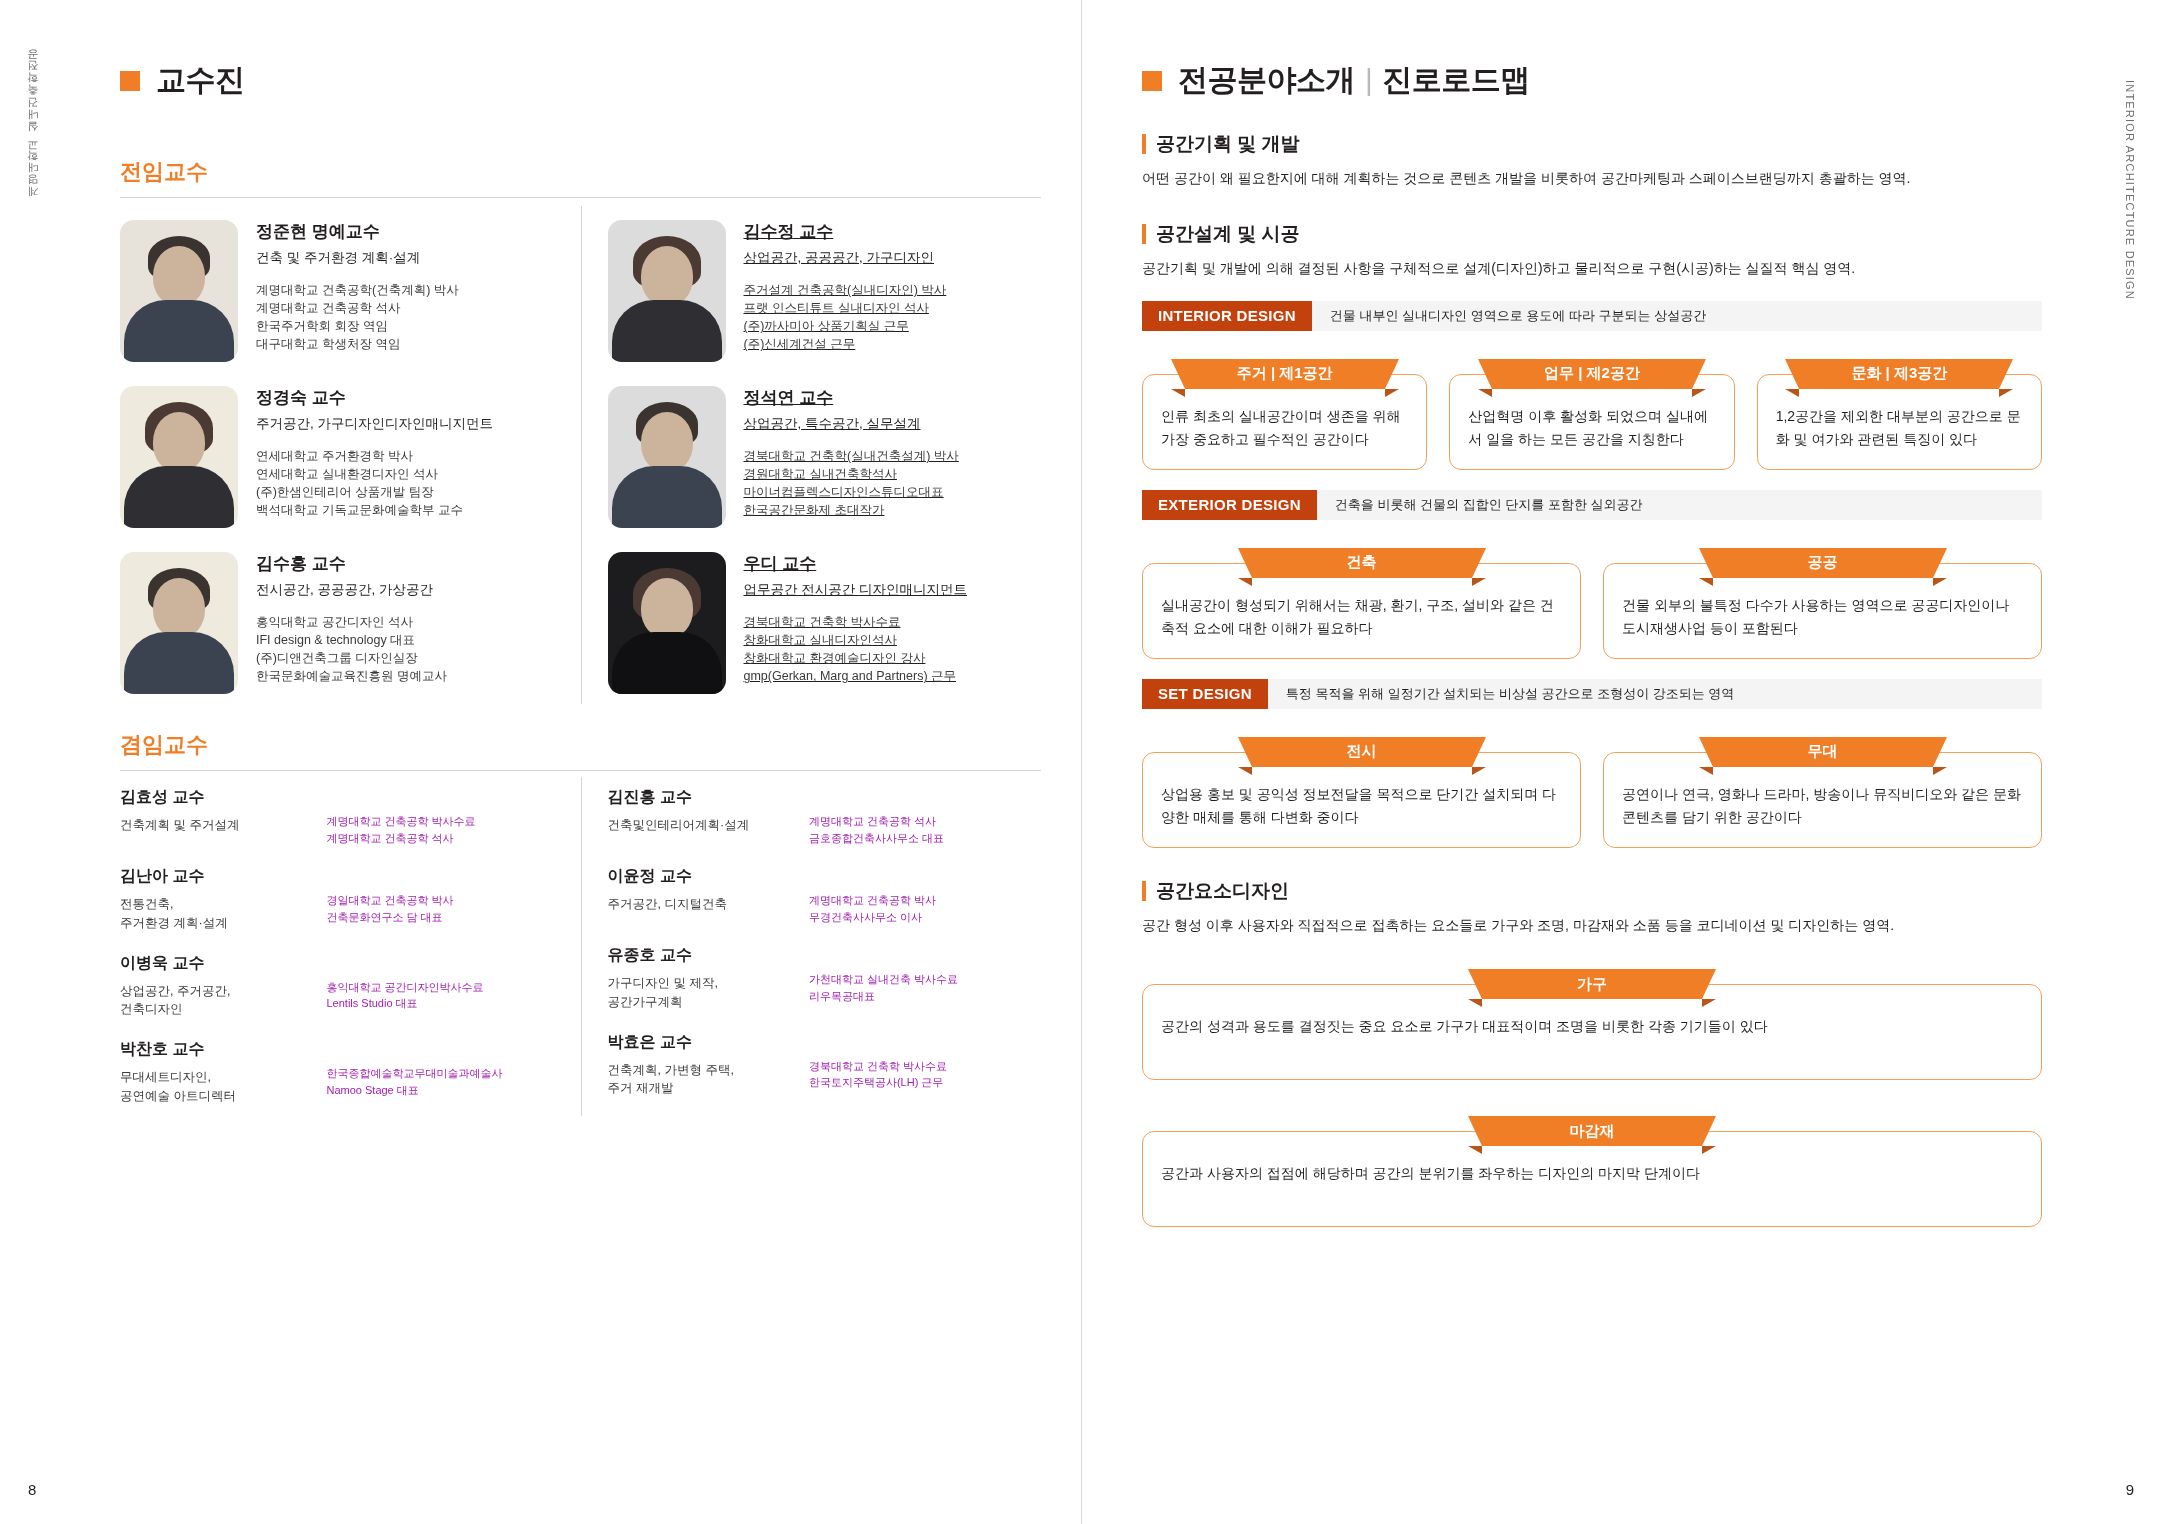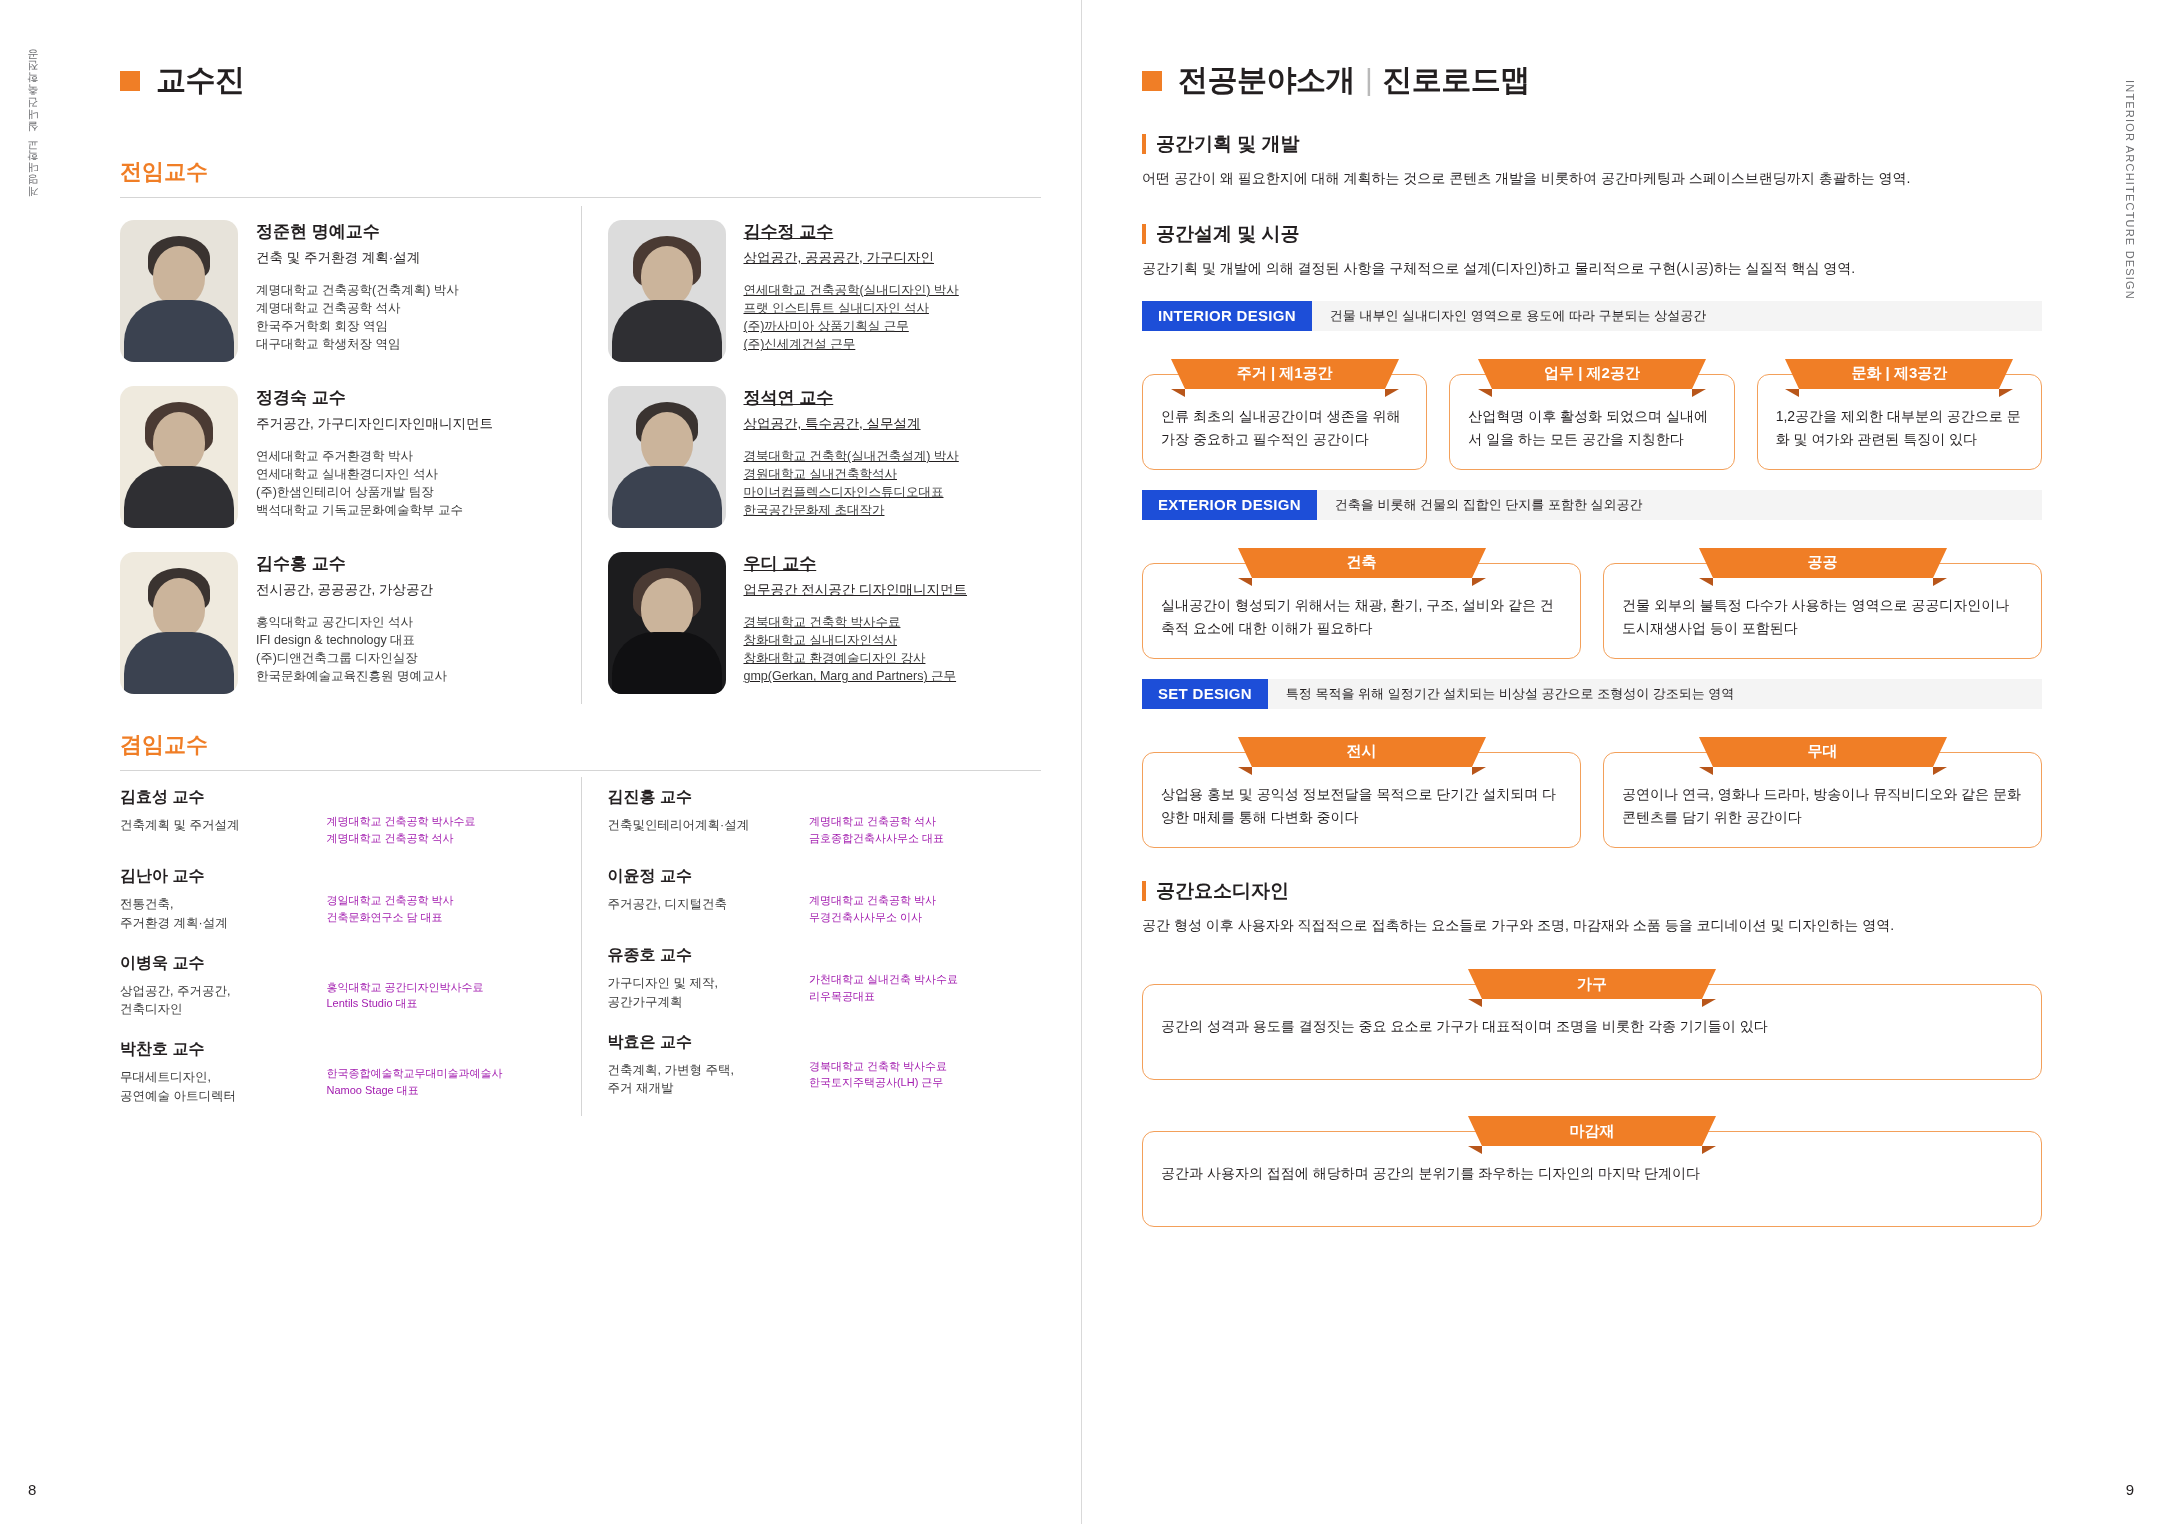--- a/index.html
+++ b/index.html
@@ -160,21 +160,21 @@
     margin: 4px 0 6px 0;
   }
 
   .cat-bar {
     display:flex; align-items:center; gap: 18px;
     background:#f4f4f4;
     margin-top: 20px;
     height: 30px;
   }
   .cat-bar .label {
-    background:#1d4ed8; color:#fff; font-weight:bold;
+    background:#c2410c; color:#fff; font-weight:bold;
     font-size: 15px; letter-spacing:0.3px;
     padding: 0 16px; height:30px; line-height:30px;
     white-space: nowrap;
   }
   .cat-bar .note { font-size: 13px; color:#231f20; }
 
   .cards { display:flex; gap: 22px; margin-top: 14px; }
   .card { flex:1 1 0; position:relative; padding-top: 14px;}
   .ribbon {
     position: relative;
@@ -303,21 +303,21 @@
           <div class="prof">
             <div class="photo grey-bg f">
                 <div class="hair"></div>
                 <div class="head"></div>
                 <div class="body"></div>
               </div>
             <div class="prof-info">
               <div class="prof-name">김수정 교수</div>
               <div class="prof-field">상업공간, 공공공간, 가구디자인</div>
               <div class="prof-lines">
-                <div>연세대학교 건축공학(실내디자인) 박사</div>
+                <div>주거설계 건축공학(실내디자인) 박사</div>
                 <div>프랫 인스티튜트 실내디자인 석사</div>
                 <div>(주)까사미아 상품기획실 근무</div>
                 <div>(주)신세계건설 근무</div>
               </div>
             </div>
           </div>
 
           <div class="prof">
             <div class="photo grey-bg">
                 <div class="hair"></div>

